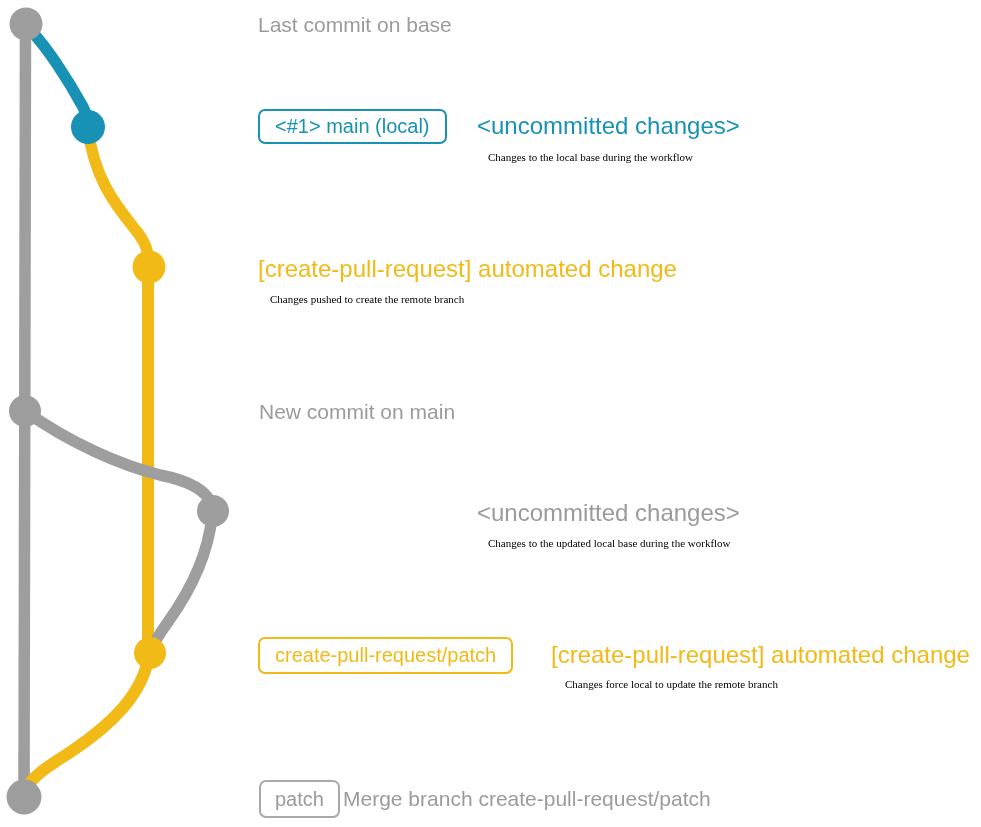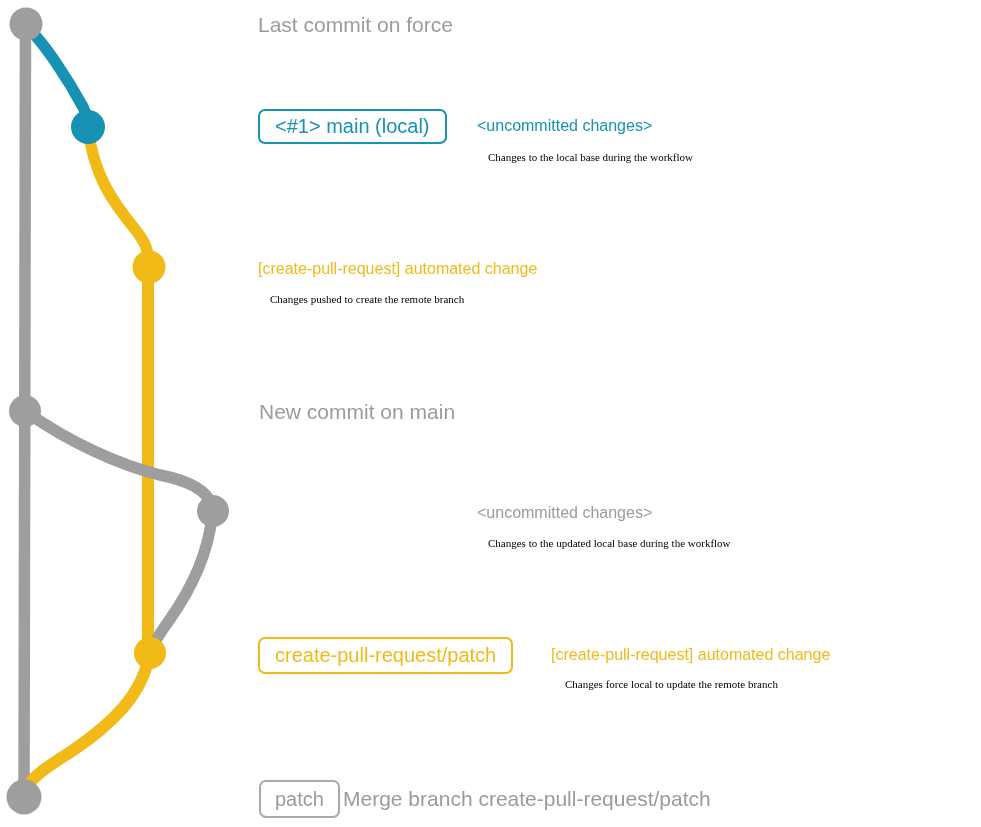--- a/index.html
+++ b/index.html
@@ -9,21 +9,21 @@
     height: 827px;
     background: #ffffff;
     overflow: hidden;
     font-family: "Liberation Sans", "DejaVu Sans", sans-serif;
   }
   .graph-svg { position: absolute; left: 0; top: 0; }
 
   .abs { position: absolute; white-space: nowrap; }
 
   .gray-label { color: #9b9b9b; font-size: 21px; line-height: 25px; }
-  .side-label { font-size: 16px; line-height: 25px; }
+  .side-label { font-size: 24px; line-height: 25px; }
   .gold-text  { color: #f1ba17; }
   .teal-text  { color: #1792b4; }
   .gray-text  { color: #9b9b9b; }
 
   .note {
     font-family: "Liberation Serif", "DejaVu Serif", serif;
     color: #000000;
     font-size: 11px;
     line-height: 21px;
   }
@@ -66,21 +66,21 @@
 
     <circle cx="26" cy="24" r="16.5" fill="#9e9e9e"></circle>
     <circle cx="88" cy="127" r="17" fill="#1792b4"></circle>
     <circle cx="149" cy="267" r="16.5" fill="#f1ba17"></circle>
     <circle cx="25" cy="411" r="16" fill="#9e9e9e"></circle>
     <circle cx="213" cy="511" r="16" fill="#9e9e9e"></circle>
     <circle cx="150" cy="653" r="16" fill="#f1ba17"></circle>
     <circle cx="24" cy="797" r="17.5" fill="#9e9e9e"></circle>
   </svg>
 
-  <div class="abs gray-label" style="left:258px; top:12px;">Last commit on force</div>
+  <div class="abs gray-label" style="left:258px; top:12px;">Last commit on base</div>
 
   <div class="abs pill teal" style="left:258px; top:109px; height:35px;">&lt;#1&gt; main (local)</div>
   <div class="abs side-label teal-text" style="left:477px; top:113px;">&lt;uncommitted changes&gt;</div>
   <div class="abs note" style="left:488px; top:147px;">Changes to the local base during the workflow</div>
 
   <div class="abs side-label gold-text" style="left:258px; top:256px;">[create-pull-request] automated change</div>
   <div class="abs note" style="left:270px; top:289px;">Changes pushed to create the remote branch</div>
 
   <div class="abs gray-label" style="left:259px; top:399px;">New commit on main</div>
 

